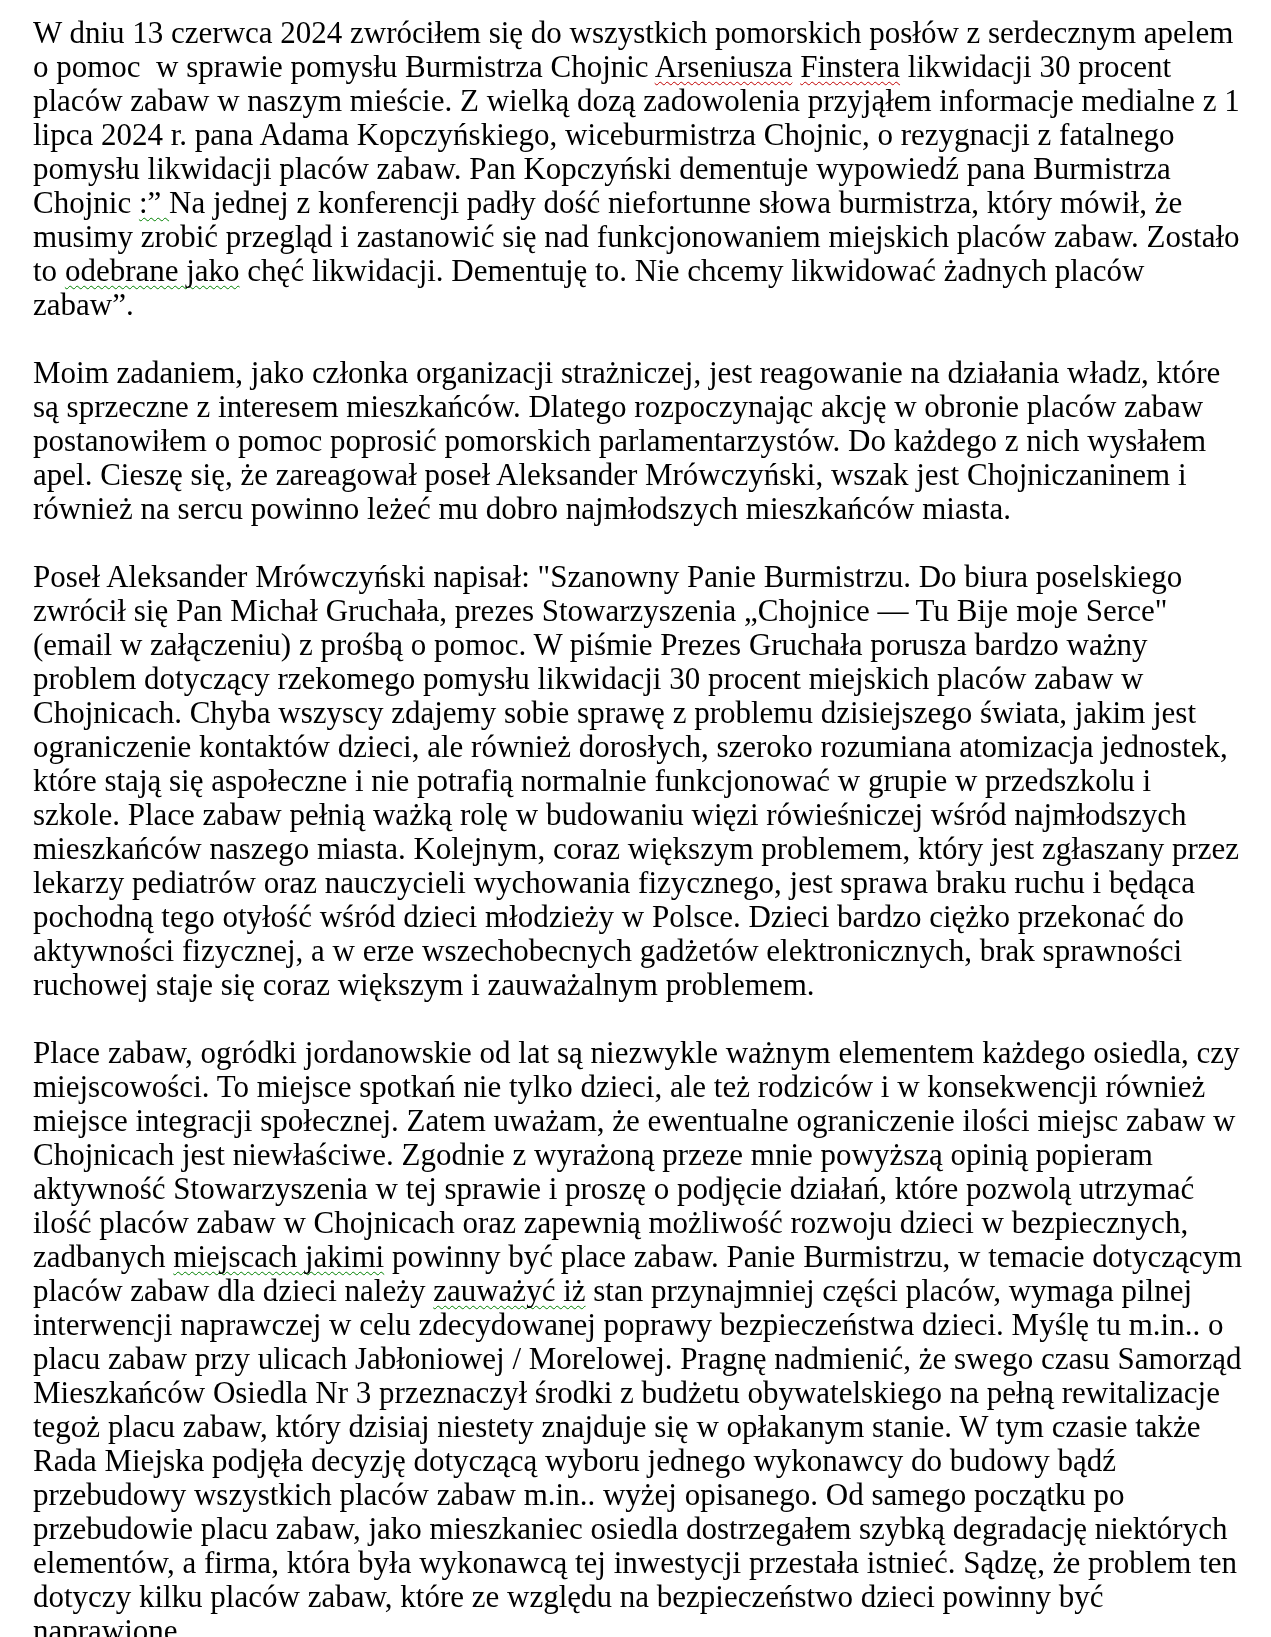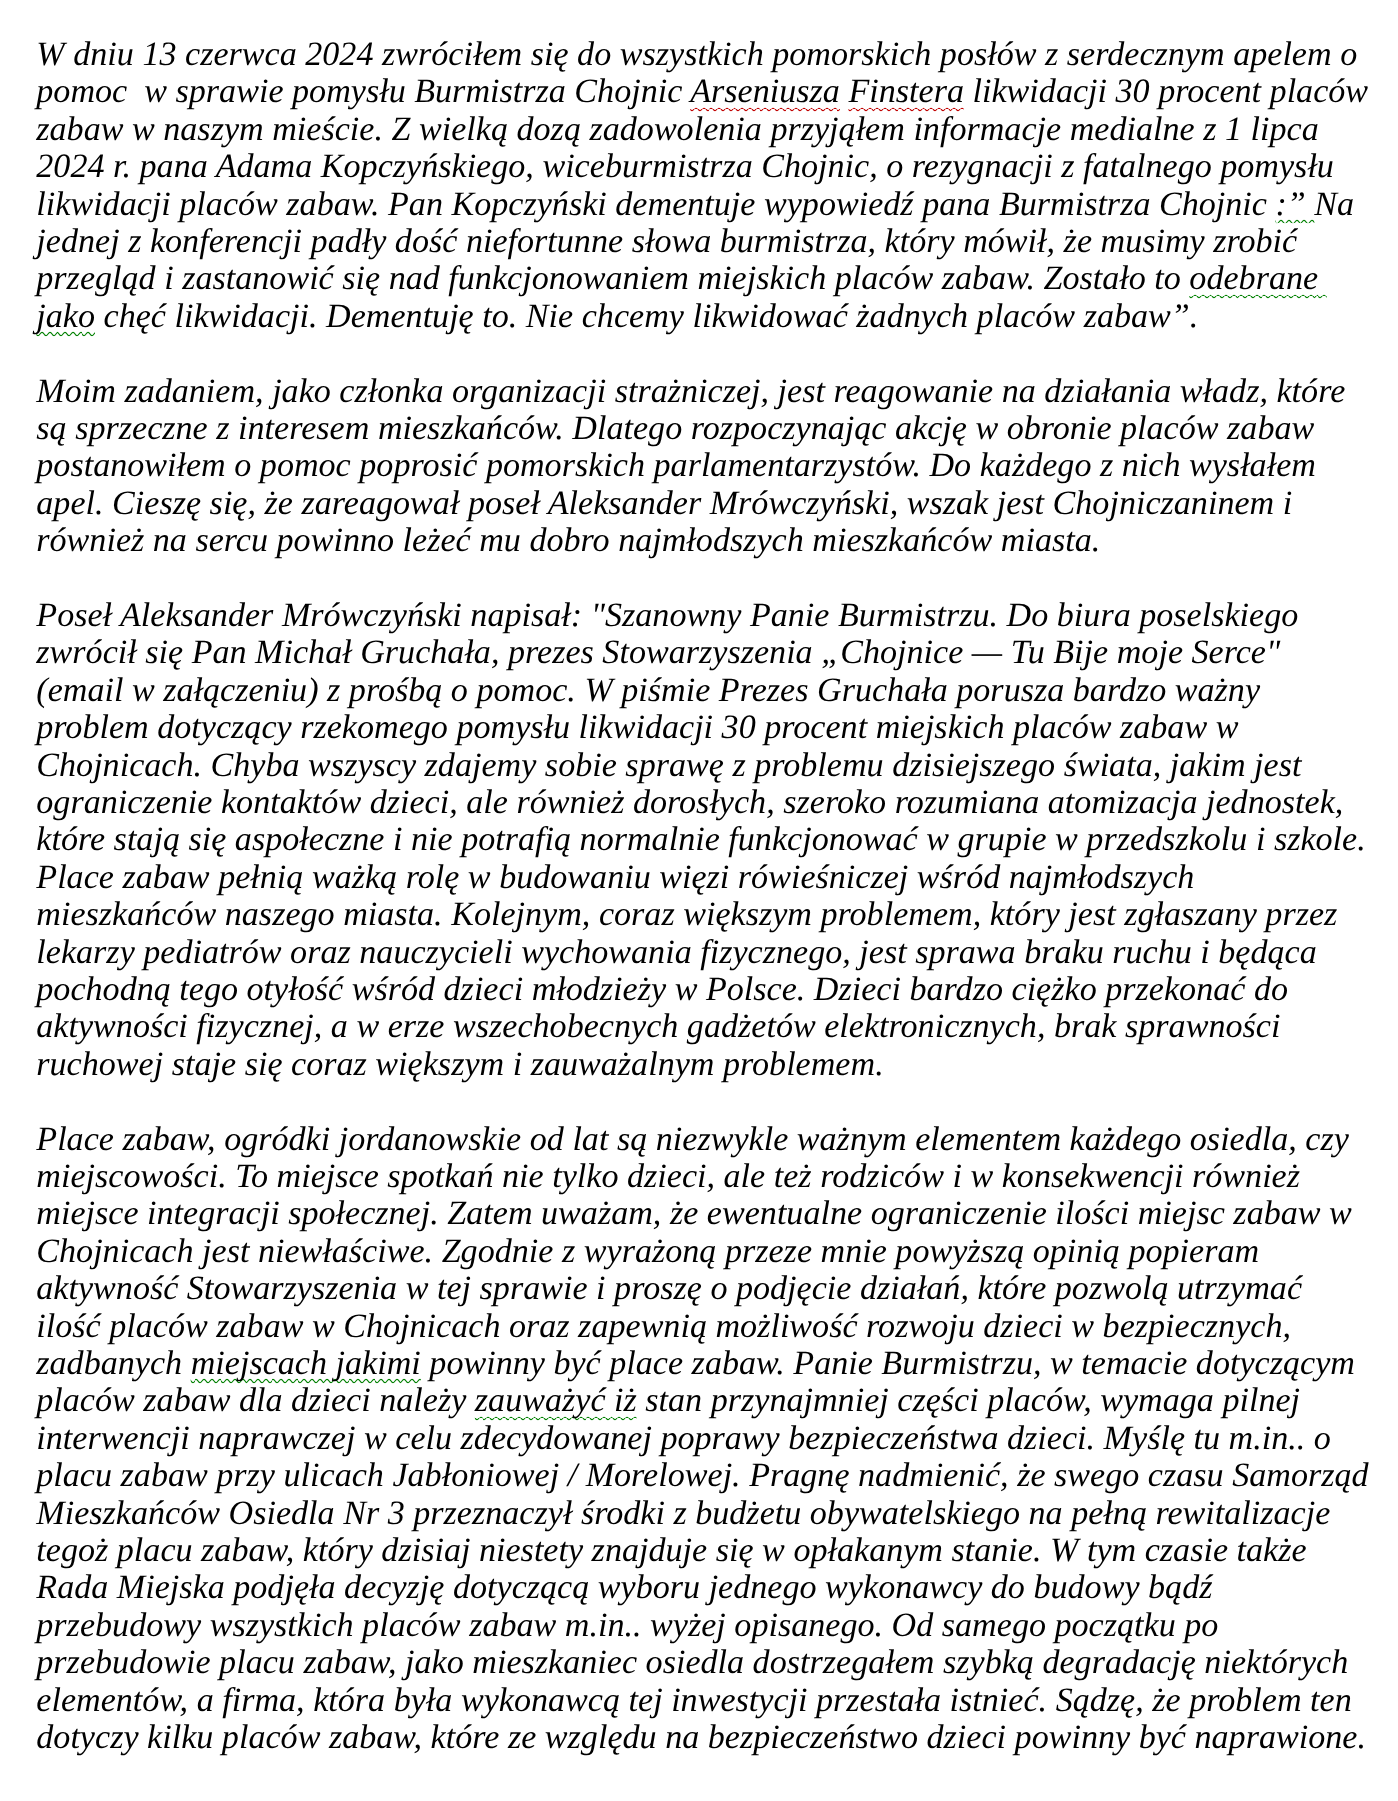--- a/index.html
+++ b/index.html
@@ -12,23 +12,22 @@
     min-height: 1637px;
     box-sizing: border-box;
     padding: 16px 26px 0 33px;
     background: #ffffff;
     font-family: "Liberation Serif", "DejaVu Serif", serif;
     font-size: 31px;
     line-height: 34px;
     color: #000000;
   }
   .page p {
-    margin: 16px 0 34px 0;
+    margin: 0 0 34px 0;
     white-space: pre-wrap;
-    font-style: italic;
   }
   .page p:last-child {
     margin-bottom: 0;
   }
   .spell {
     text-decoration: underline;
     text-decoration-style: wavy;
     text-decoration-color: var(--spell-color, #c00000);
     text-decoration-thickness: 1px;
     text-underline-offset: 4px;

